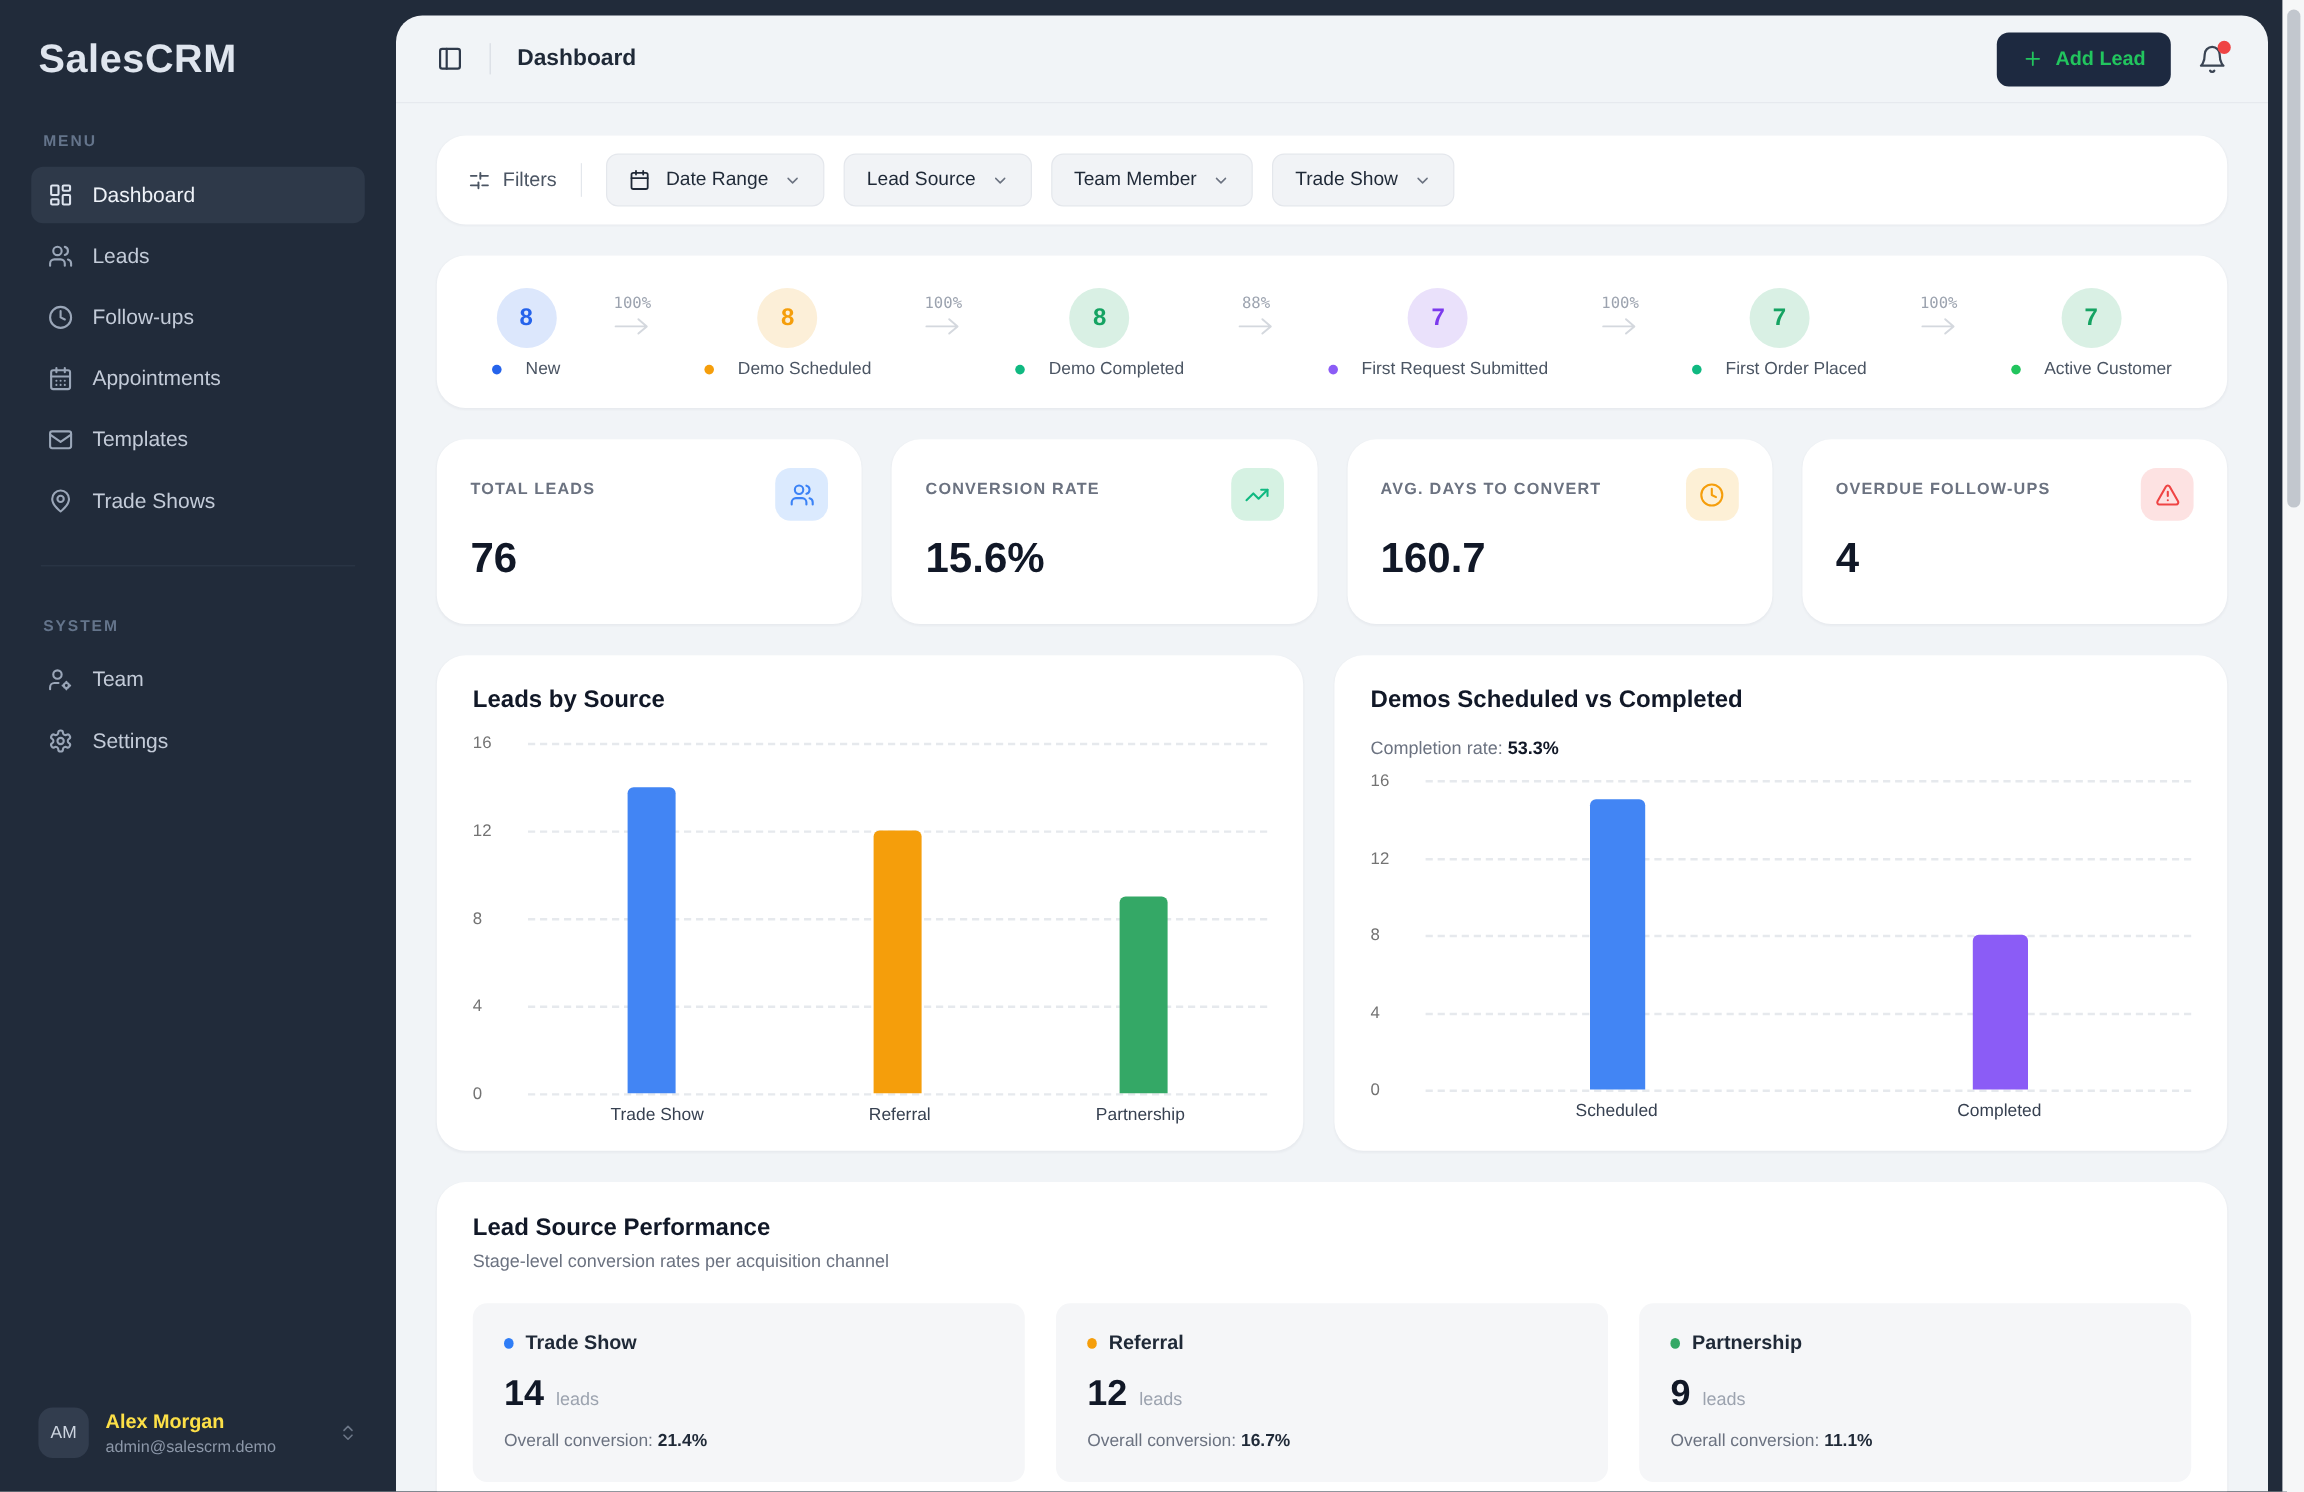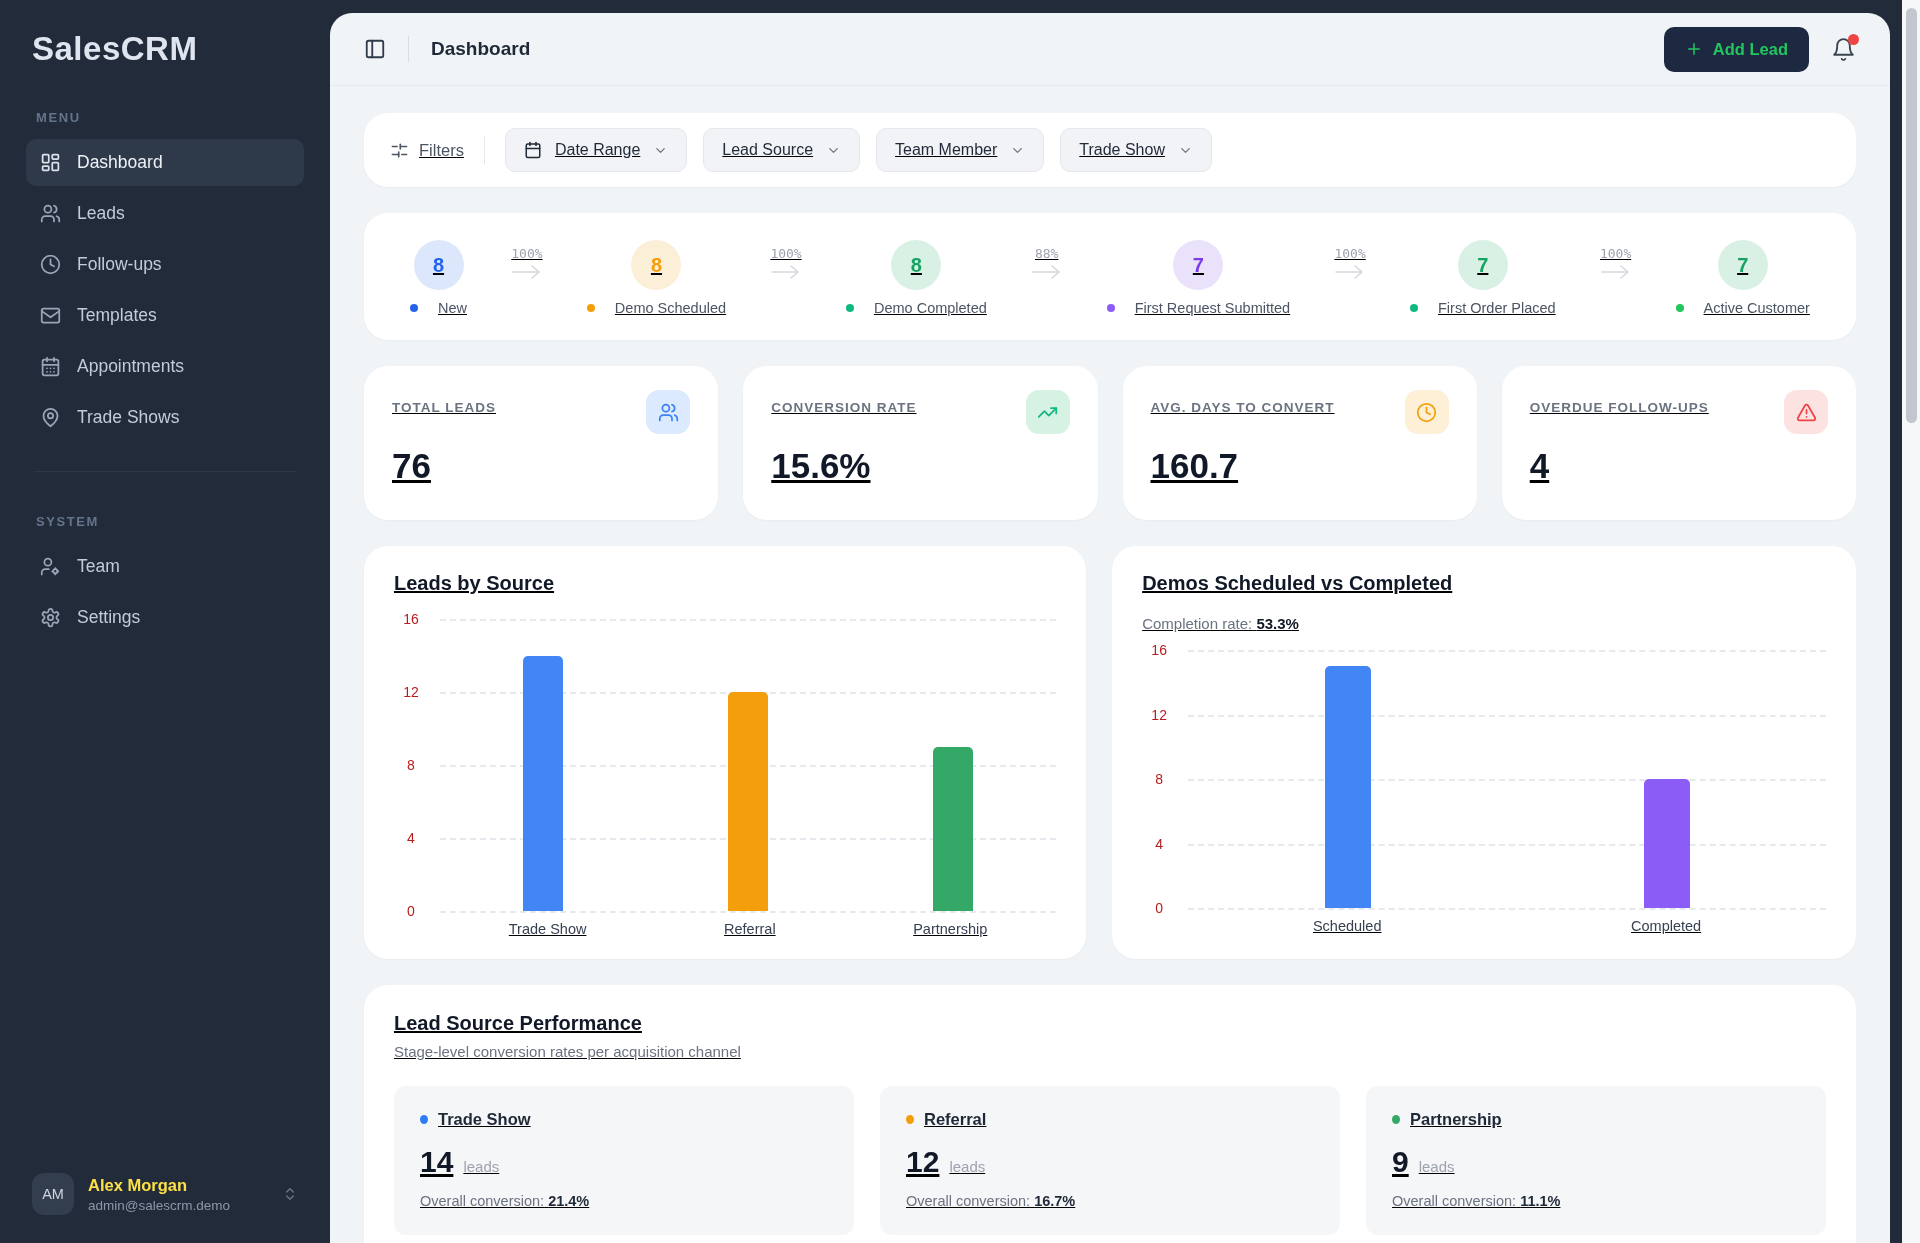--- a/index.html
+++ b/index.html
@@ -35,21 +35,21 @@
   .tb-div { width:1px; height:26px; background:#d8dce3; margin:0 22px; }
   .tb-title { font-size:19px; font-weight:700; color:#1f2937; }
   .tb-right { margin-left:auto; display:flex; align-items:center; gap:22px; }
   .btn-add { display:flex; align-items:center; gap:10px; background:#1d2940; color:#22c55e; font-size:16.5px; font-weight:600; border:none; border-radius:10px; padding:13px 21px; cursor:pointer; }
   .btn-add .ic { width:18px; height:18px; }
   .bell-wrap { position:relative; cursor:pointer; color:#3a4453; }
   .bell-wrap .ic { width:25px; height:25px; stroke-width:1.8; }
   .bell-dot { position:absolute; top:-3px; right:-3px; width:11px; height:11px; border-radius:50%; background:#ef4444; }
 
   .content { flex:1; padding:27px 34px 0; display:flex; flex-direction:column; gap:26px; overflow:hidden; }
-  .card { background:#ffffff; border-radius:24px; box-shadow:0 1px 2px rgba(16,24,40,.04);text-decoration:underline; }
+  .card { background:#ffffff; border-radius:24px; box-shadow:0 1px 2px rgba(16,24,40,.04); }
 
   
   .filters { display:flex; align-items:center; gap:16px; padding:15px 26px; }
   .filters-label { display:flex; align-items:center; gap:10px; color:#4b5563; font-size:16.5px; }
   .filters-label .ic { width:19px; height:19px; color:#4b5563; }
   .f-div { width:1px; height:28px; background:#e3e7ec; margin:0 4px; }
   .drop { display:flex; align-items:center; gap:13px; background:#f1f3f6; border:1px solid #e4e7ec; border-radius:10px; padding:12px 18px; font-size:16px; color:#1f2937; cursor:pointer; }
   .drop .chev { width:15px; height:15px; color:#6b7280; }
   .drop .cal { width:18px; height:18px; color:#1f2937; }
 
@@ -74,21 +74,21 @@
 
   
   .charts-row { display:grid; grid-template-columns:1fr 1.03fr; gap:26px; }
   .chart-card { padding:26px 30px 22px; }
   .chart-title { font-size:20px; font-weight:700; color:#111827; }
   .chart-sub { font-size:15px; color:#6b7280; margin-top:20px; }
   .chart-sub b { color:#111827; }
   .plot-wrap { margin-top:24px; padding-left:46px; position:relative; }
   .plot { position:relative; }
   .gl { position:absolute; left:0; right:0; border-top:2px dashed #e6e9ed; }
-  .ytick { position:absolute; left:-46px; width:34px; text-align:center; transform:translateY(-52%); font-size:14px; color:#b91c1c; }
+  .ytick { position:absolute; left:-46px; width:34px; text-align:left; transform:translateY(-52%); font-size:14px; color:#737373; }
   .bars { position:absolute; inset:0; display:flex; justify-content:space-around; align-items:flex-end; }
   .bar { width:40px; border-radius:5px 5px 0 0; }
   .xlabels { display:flex; justify-content:space-around; margin-top:10px; }
   .xlabels span { font-size:14.5px; color:#374151; }
 
   
   .perf { padding:27px 30px 30px; }
   .perf-sub { font-size:15px; color:#6b7280; margin-top:8px; }
   .perf-grid { display:grid; grid-template-columns:repeat(3,1fr); gap:26px; margin-top:26px; }
   .src-card { background:#f5f6f8; border-radius:12px; padding:24px 26px 26px; }
@@ -132,39 +132,39 @@
     </div>
     <div class="mi">
       <svg class="ic" viewBox="0 0 24 24">
           <circle cx="12" cy="12" r="10"></circle>
           <polyline points="12 6 12 12 16 14"></polyline>
         </svg>
       <span>Follow-ups</span>
     </div>
     <div class="mi">
       <svg class="ic" viewBox="0 0 24 24">
-          <rect x="2" y="4" width="20" height="16" rx="2"></rect>
-          <path d="m22 7-10 7L2 7"></path>
-        </svg>
-      <span>Templates</span>
-    </div>
-    <div class="mi">
-      <svg class="ic" viewBox="0 0 24 24">
           <rect x="3" y="4" width="18" height="18" rx="2"></rect>
           <line x1="16" y1="2" x2="16" y2="6"></line>
           <line x1="8" y1="2" x2="8" y2="6"></line>
           <line x1="3" y1="10" x2="21" y2="10"></line>
           <line x1="8" y1="14" x2="8" y2="14.01"></line>
           <line x1="12" y1="14" x2="12" y2="14.01"></line>
           <line x1="16" y1="14" x2="16" y2="14.01"></line>
           <line x1="8" y1="18" x2="8" y2="18.01"></line>
           <line x1="12" y1="18" x2="12" y2="18.01"></line>
           <line x1="16" y1="18" x2="16" y2="18.01"></line>
         </svg>
       <span>Appointments</span>
+    </div>
+    <div class="mi">
+      <svg class="ic" viewBox="0 0 24 24">
+          <rect x="2" y="4" width="20" height="16" rx="2"></rect>
+          <path d="m22 7-10 7L2 7"></path>
+        </svg>
+      <span>Templates</span>
     </div>
     <div class="mi">
       <svg class="ic" viewBox="0 0 24 24">
           <path d="M20 10c0 6-8 12-8 12s-8-6-8-12a8 8 0 0 1 16 0Z"></path>
           <circle cx="12" cy="10" r="3"></circle>
         </svg>
       <span>Trade Shows</span>
     </div>
   </nav>
 

